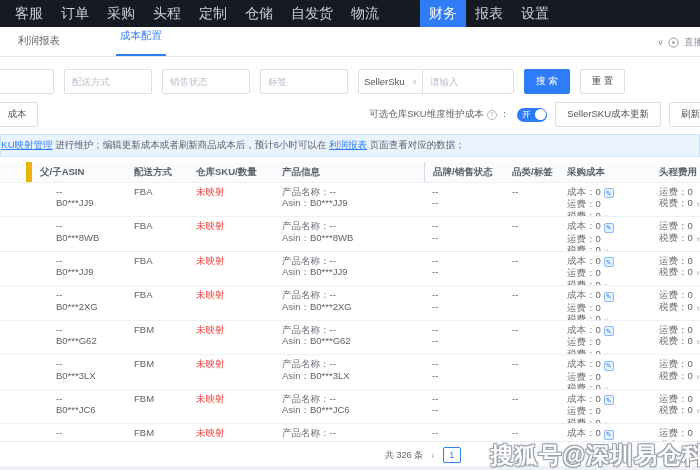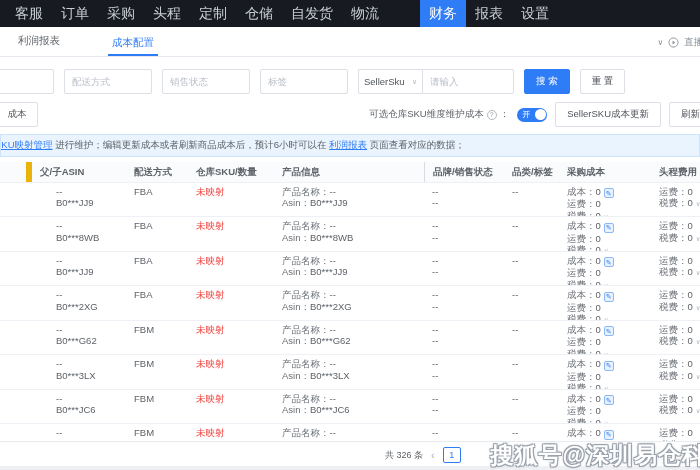--- a/index.html
+++ b/index.html
@@ -10,21 +10,21 @@
   
   .navbar { display:flex; align-items:center; height:27px; background:#171a21; padding:0 6px; }
   .nav-item { color:#c9cdd6; font-size:14px; padding:0 9px; line-height:27px; height:27px; cursor:pointer; white-space:nowrap; }
   .nav-item.active { background:#2e7cf6; color:#fff;margin-left:32px; }
   .nav-search { margin-left:auto; display:flex; align-items:center; gap:4px; width:100px; height:17px;
     background:#262b34; border:1px solid #343a46; border-radius:2px; padding:0 6px; color:#7d8594; font-size:9px; }
 
   
   .tabbar { position:relative; display:flex; align-items:flex-end; height:30px; border-bottom:1px solid #e6e9ef; padding:0 14px; background:#fff; }
   .tab { font-size:10.5px; color:#5d6268; padding:7px 4px 8px; margin-right:44px; cursor:pointer; }
-  .tab.active { color:#2e7cf6; border-bottom:2px solid #2e7cf6; padding-bottom:4px; }
+  .tab.active { color:#2e7cf6; border-bottom:2px solid #2e7cf6; padding-bottom:11px;margin-left:8px; }
   .tabbar-right { position:absolute; right:-6px; bottom:7px; display:flex; align-items:center; gap:5px; color:#8a9099; font-size:9.5px; }
 
   
   .filter-row { display:flex; align-items:center; gap:10px; padding:12px 0 0 0; }
   .filter-row input { height:25px; border:1px solid #dcdfe6; border-radius:2px; font-size:9.5px; padding:0 7px; color:#333; outline:none; font-family:inherit; }
   .filter-row input::placeholder { color:#b9bfc8; }
   .inp-cut { width:58px; margin-left:-4px; }
   .inp-normal { width:88px; }
   .sku-group { display:flex; align-items:center; }
   .sku-select { display:flex; align-items:center; justify-content:space-between; width:64px; height:25px;

